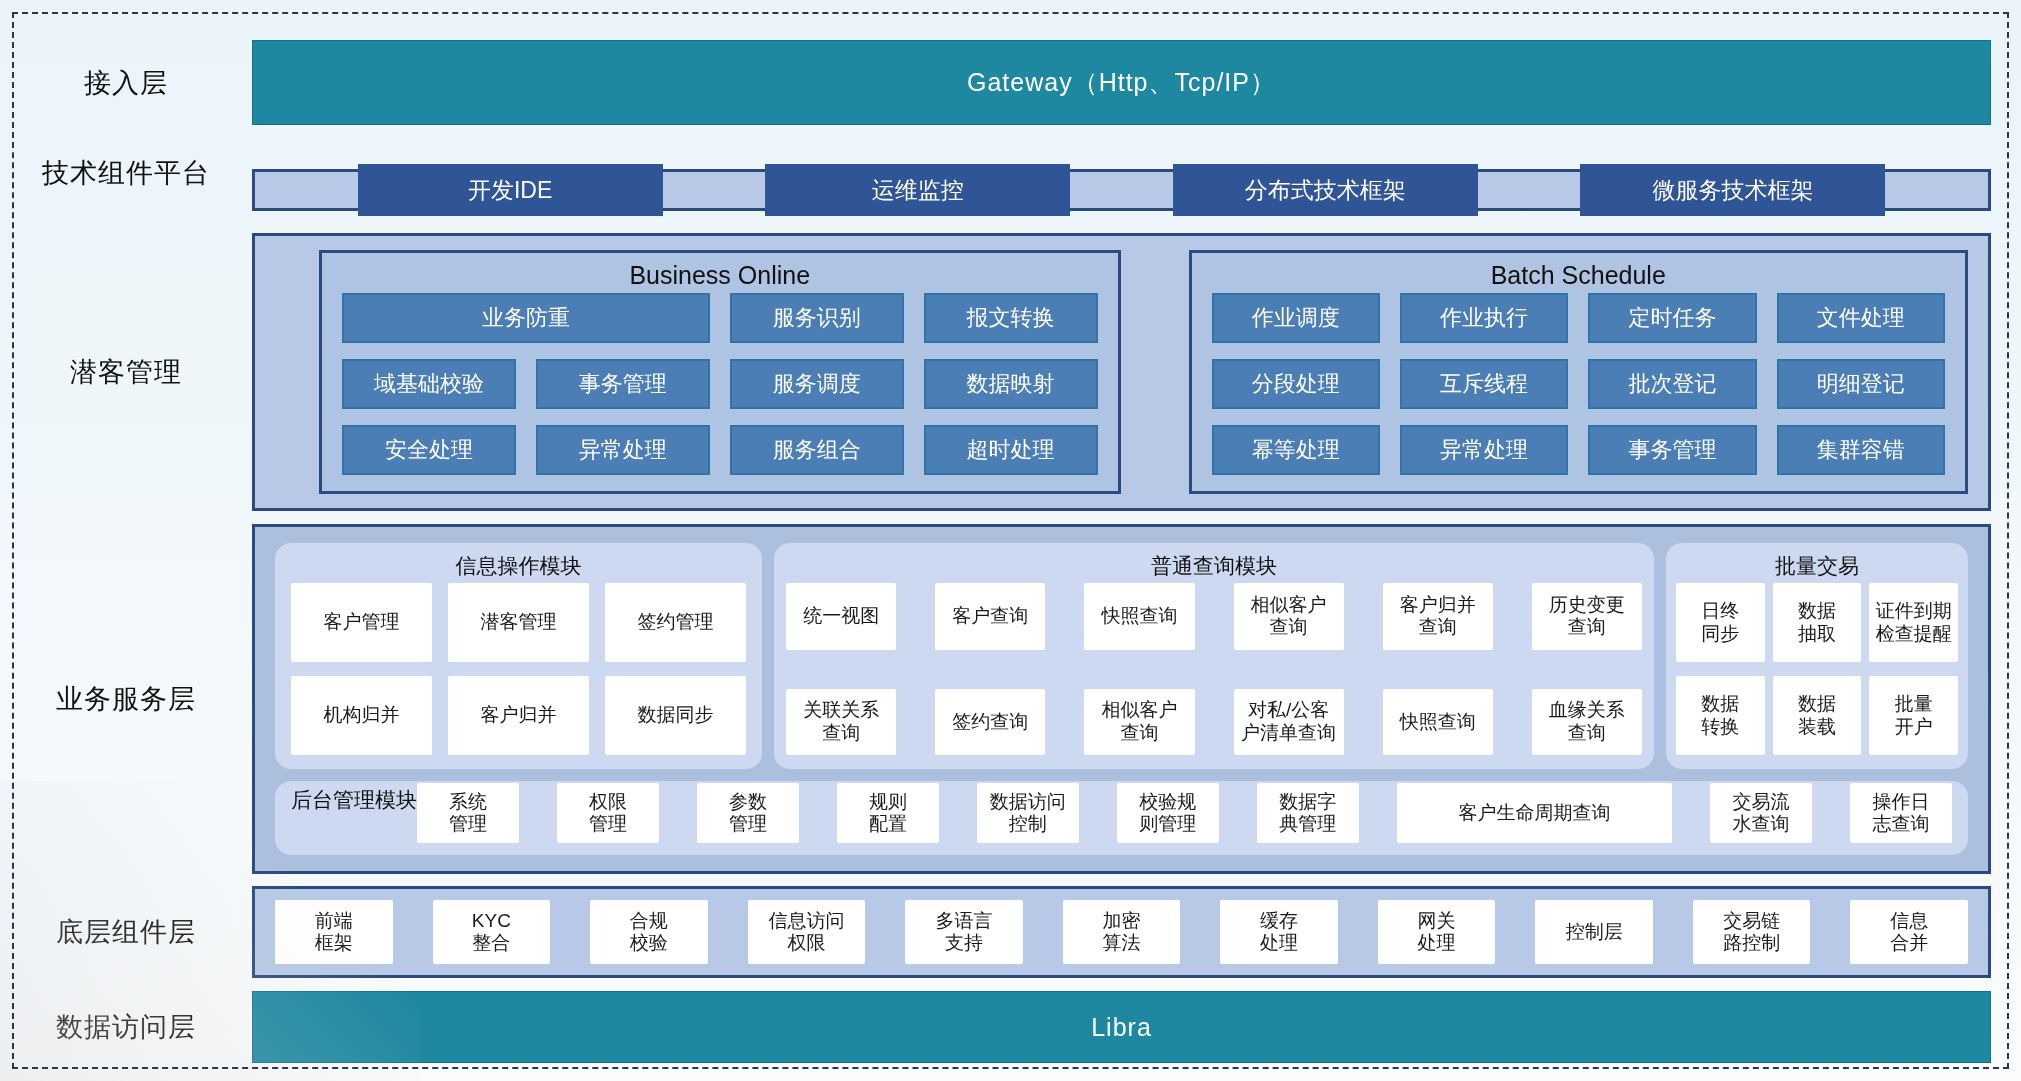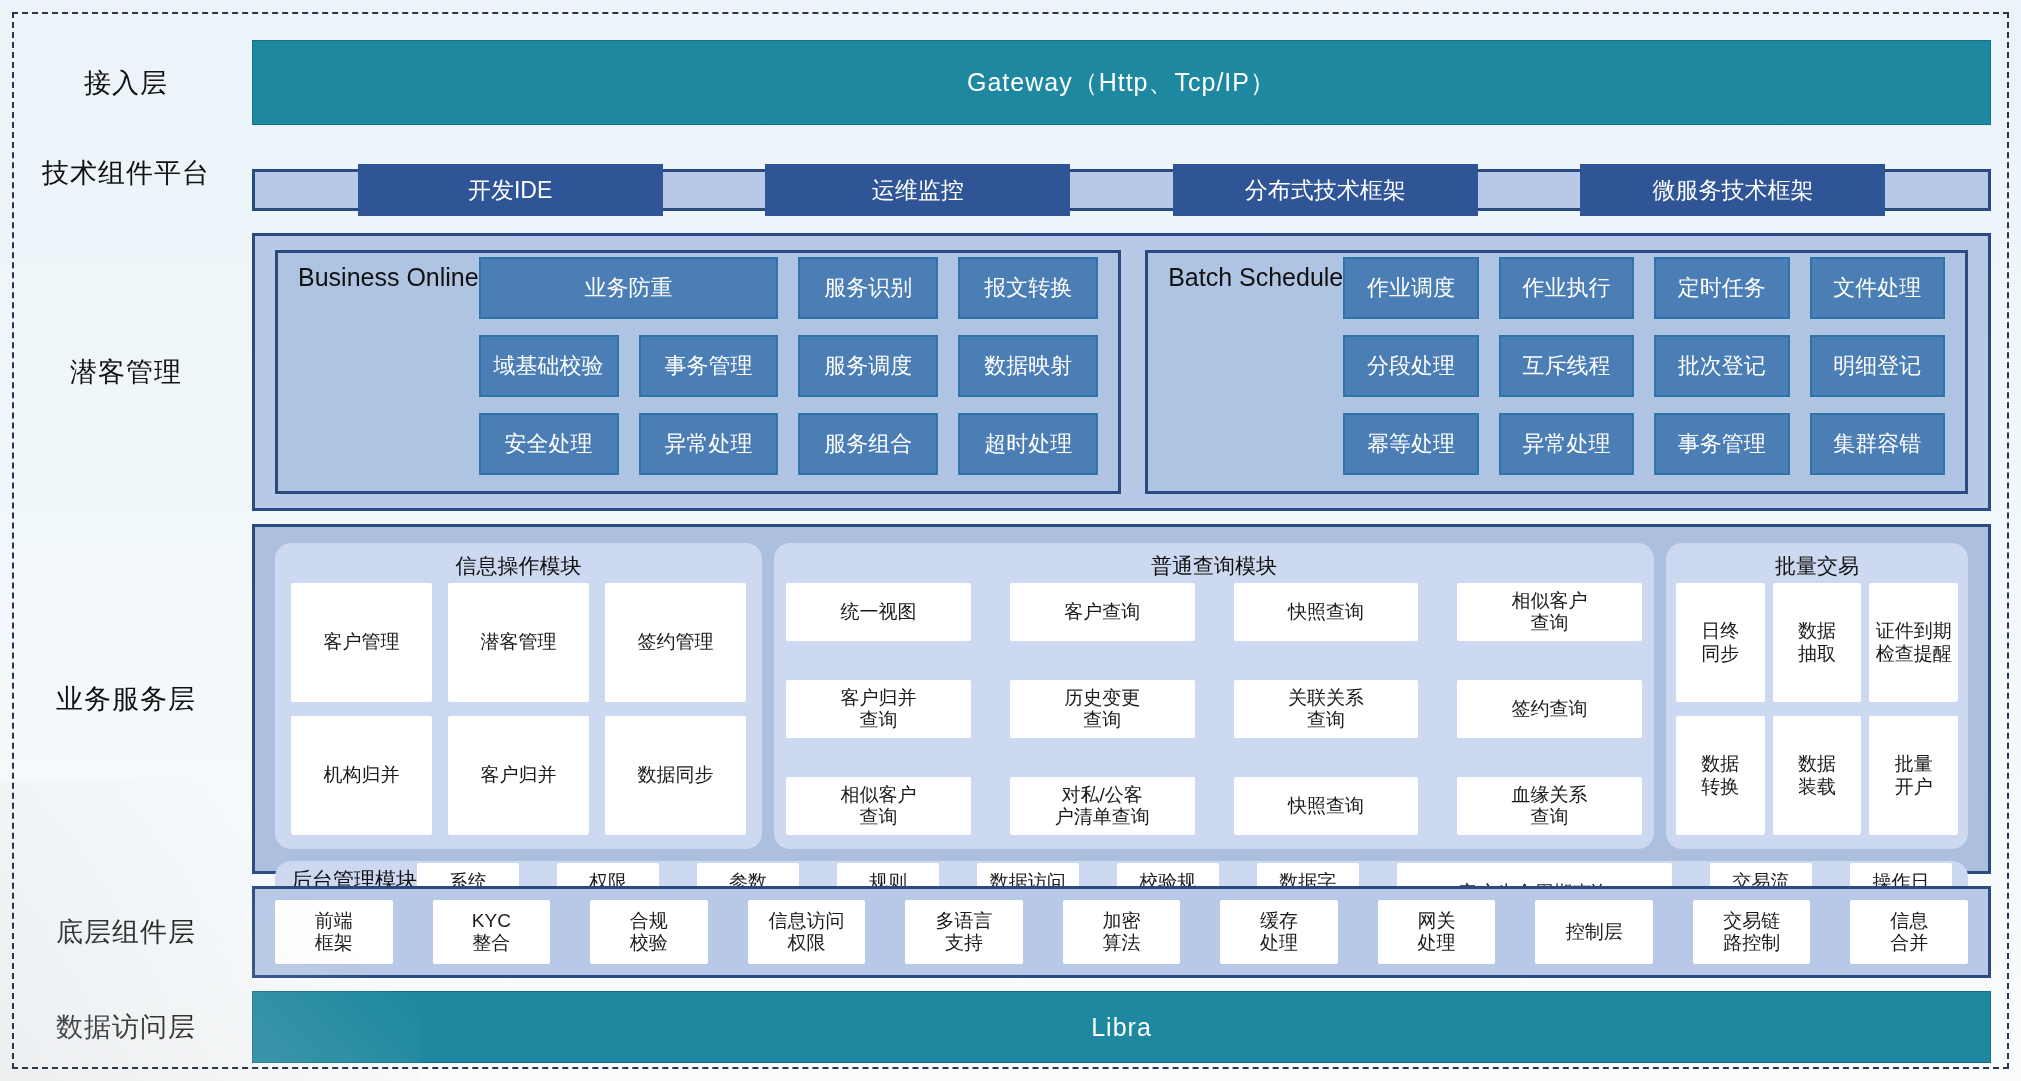--- a/index.html
+++ b/index.html
@@ -34,21 +34,21 @@
   
   .tech-band{flex:1;background:var(--panel_blue);border:3px solid var(--border_navy);
     display:flex;align-items:center;justify-content:space-evenly;margin-top:34px;}
   .btn-dark{width:305px;height:52px;background:var(--dark_blue);color:#fff;
     display:flex;align-items:center;justify-content:center;font-size:23px;}
 
   
   .app-band{flex:1;background:var(--panel_blue);border:3px solid var(--border_navy);
     padding:14px 20px;display:flex;gap:24px;}
   .app-panel{background:var(--inner_panel_blue);border:3px solid var(--border_navy);
-    padding:4px 20px 16px;display:flex;flex-direction:row;}
+    padding:4px 20px 16px;display:flex;flex-direction:column;margin-left:44px;}
   .app-panel.online{flex:1.03;} .app-panel.batch{flex:1;}
   .app-title{height:40px;display:flex;align-items:center;justify-content:center;
     font-size:25px;color:#111;}
   .app-grid{flex:1;display:grid;grid-template-columns:repeat(4,1fr);gap:16px 20px;}
   .btn-app{background:var(--app_button);border:2px solid var(--app_button_border);color:#fff;
     display:flex;align-items:center;justify-content:center;font-size:22px;min-height:50px;}
 
   
   .biz-band{flex:1;background:#ADBFDF;border:3px solid var(--border_navy);
     padding:16px 20px;display:flex;flex-direction:column;gap:12px;}
@@ -157,21 +157,21 @@
                   <div class="wbox">客户管理</div>
                   <div class="wbox">潜客管理</div>
                   <div class="wbox">签约管理</div>
                   <div class="wbox">机构归并</div>
                   <div class="wbox">客户归并</div>
                   <div class="wbox">数据同步</div>
                 </div>
               </div>
               <div class="module m1">
                 <div class="module-title">普通查询模块</div>
-                <div class="module-grid" style="grid-template-columns: repeat(4, 1fr); gap: 39px;">
+                <div class="module-grid" style="grid-template-columns: repeat(6, 1fr); gap: 39px;">
                   <div class="wbox">统一视图</div>
                   <div class="wbox">客户查询</div>
                   <div class="wbox">快照查询</div>
                   <div class="wbox">相似客户
 查询</div>
                   <div class="wbox">客户归并
 查询</div>
                   <div class="wbox">历史变更
 查询</div>
                   <div class="wbox">关联关系

